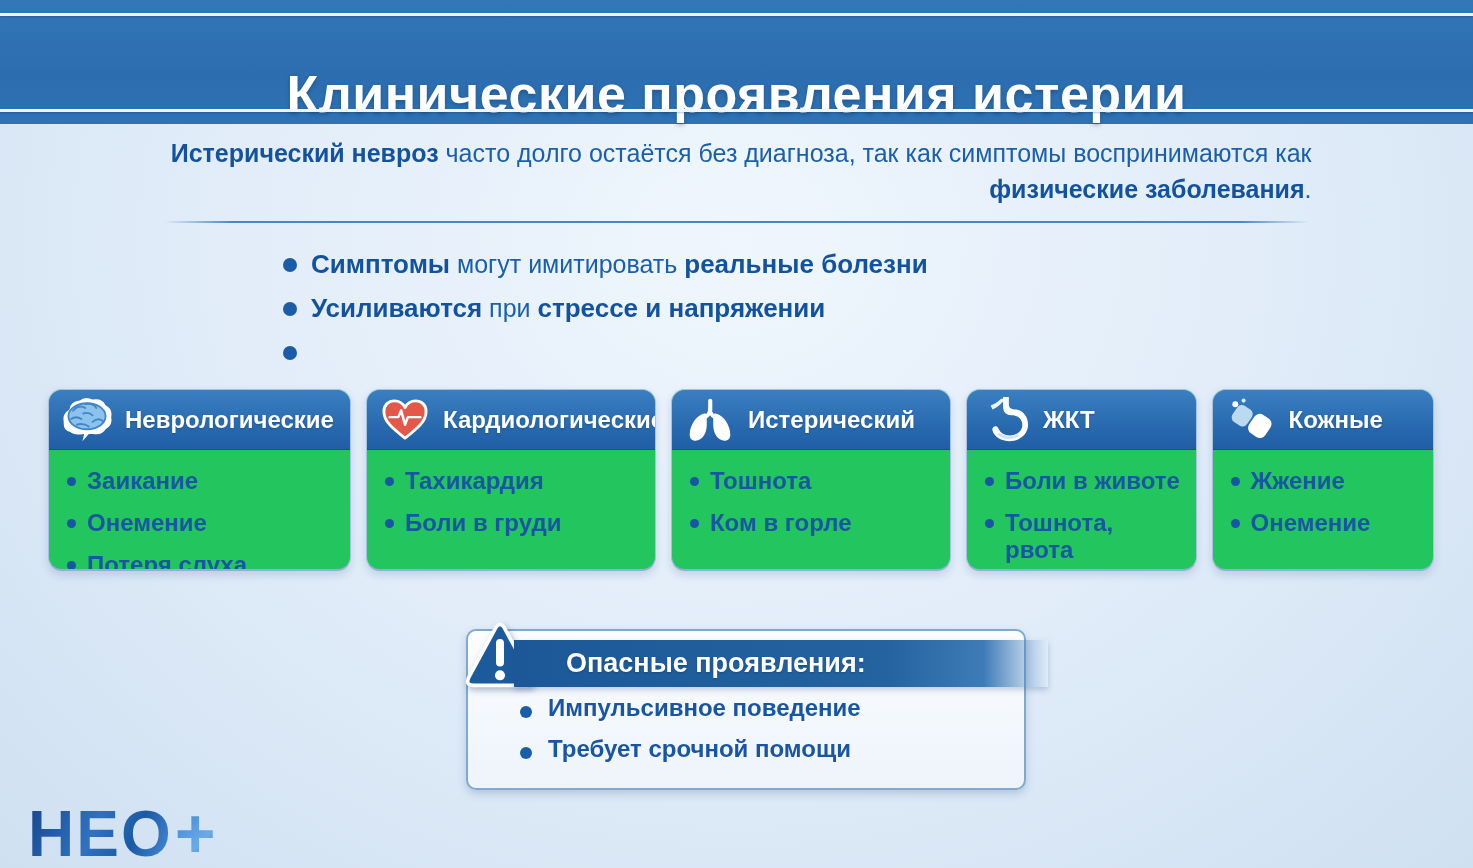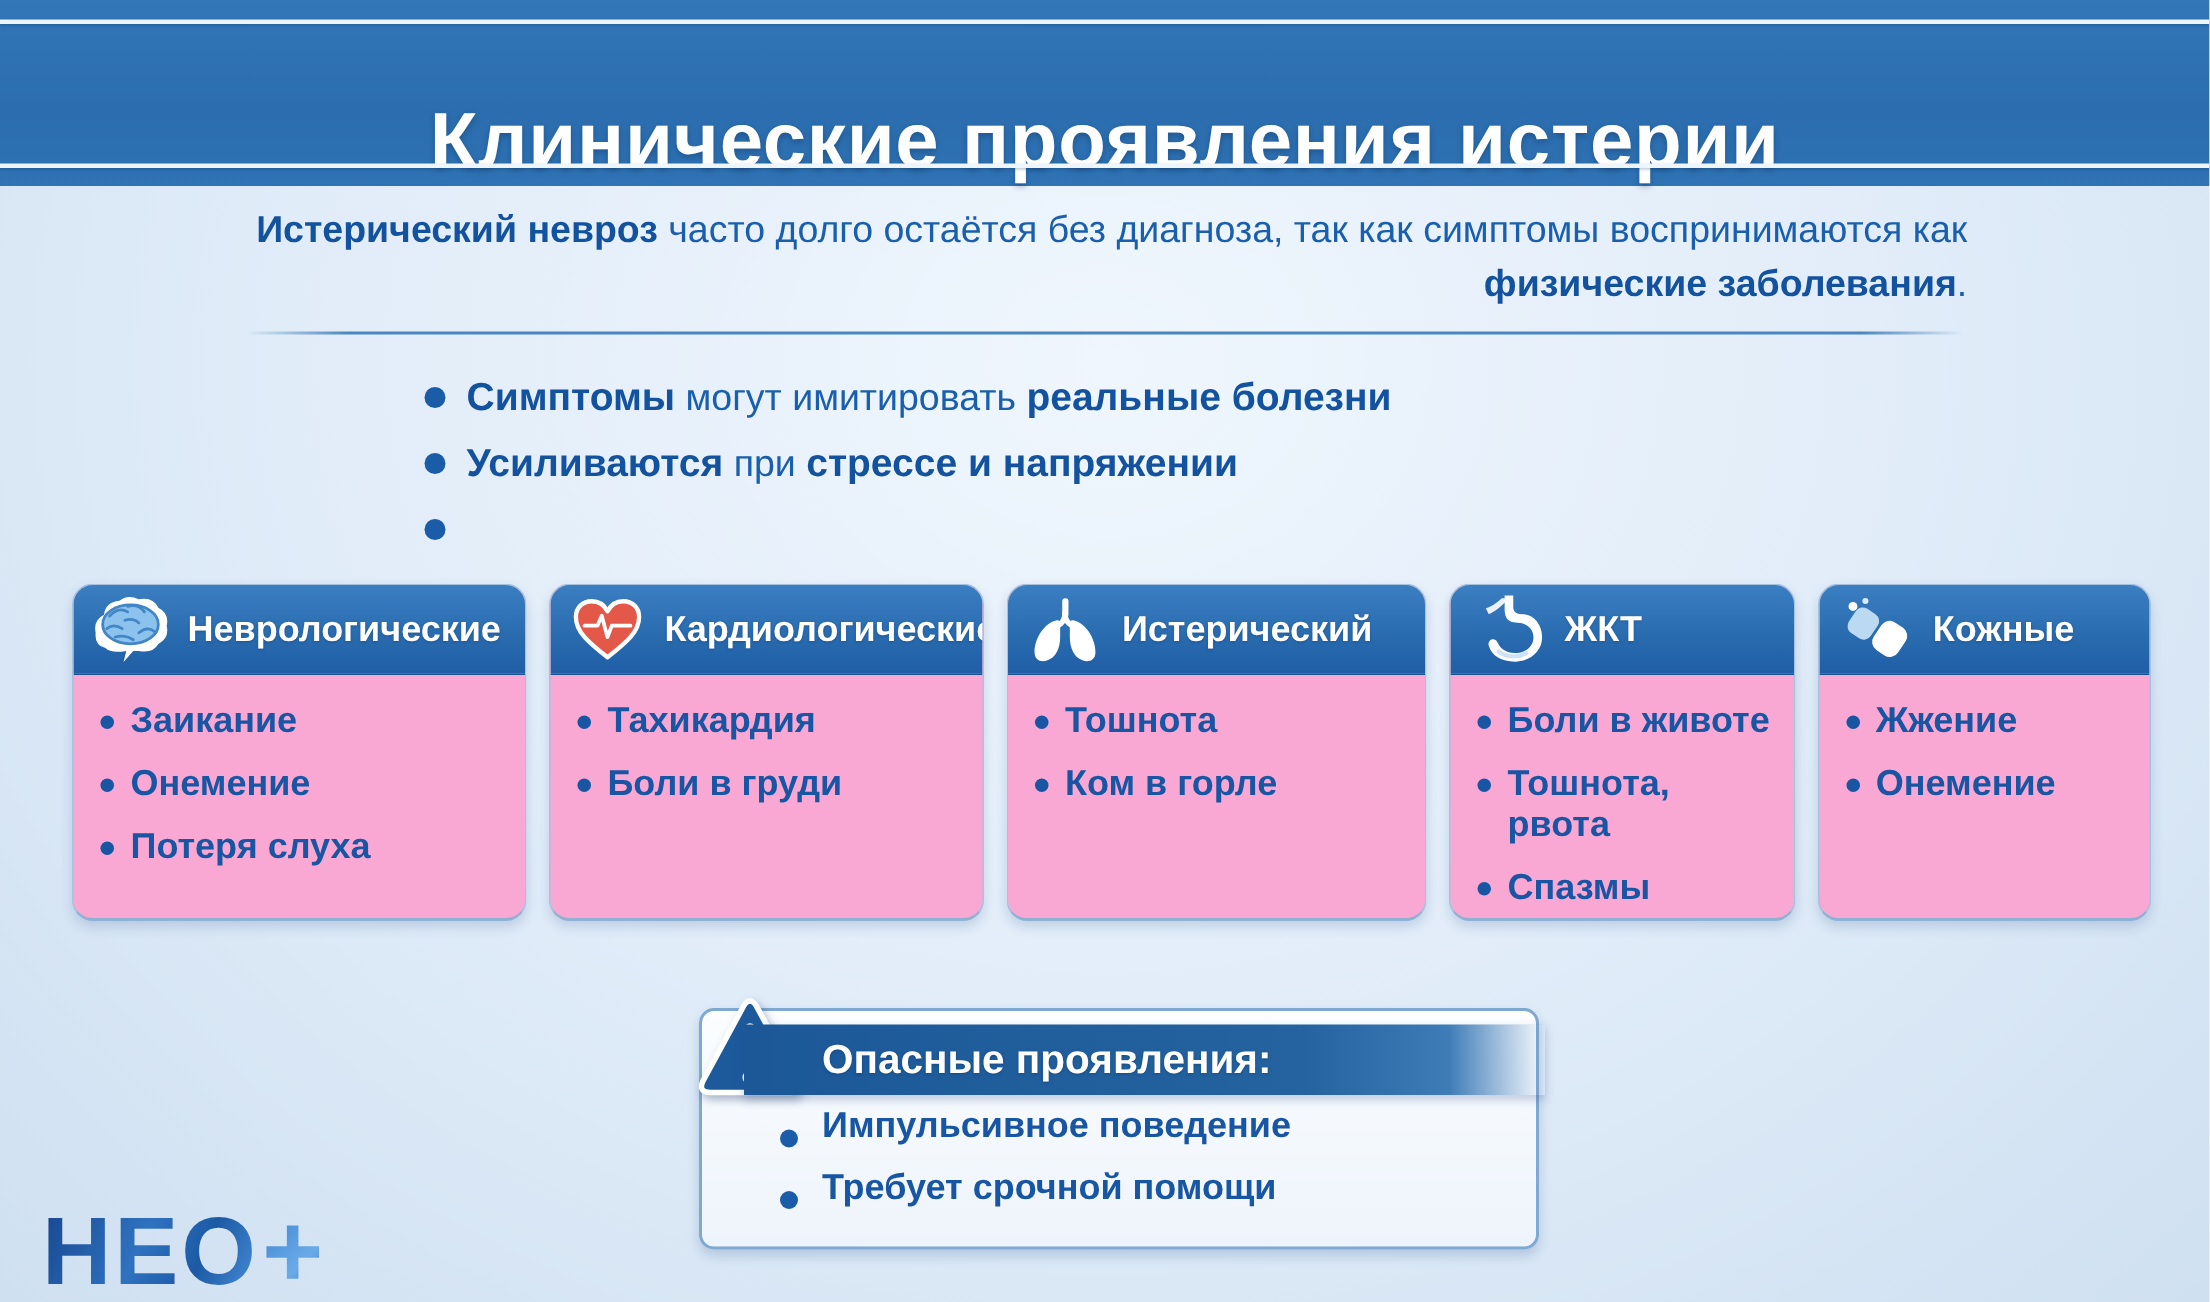--- a/index.html
+++ b/index.html
@@ -43,21 +43,21 @@
   .keyitem { display:flex; align-items:flex-start; margin-bottom:13px; font-size:25px; color:#1a5fae; }
   .keyitem .dot {
     width:14px; height:14px; border-radius:50%; background:#1b5ca8;
     margin:9px 14px 0 0; flex:0 0 aupx; flex-basis:14px; flex-shrink:0;
   }
   .keyitem b { color:#12529f; font-size:26px; }
 
   
   .cards { display:flex; gap:15px; padding:0 39px 0 48px; margin-top:29px; }
   .card {
-    border-radius:14px; height:225px; background:#f9a8d4;
+    border-radius:14px; height:182px; background:#22c55e;
     border:1px solid #a5c2df; border-bottom:2px solid #8fb2d4;
     box-shadow:0 4px 8px rgba(40,80,140,.18);
     display:flex; flex-direction:column; overflow:hidden;
   }
   .card-1 { flex:305 1 305px; } .card-2 { flex:292 1 292px; } .card-3 { flex:282 1 282px; }
   .card-4 { flex:232 1 232px; } .card-5 { flex:224 1 224px; }
   .card-head {
     height:60px; flex:0 0 60px;
     background:linear-gradient(180deg,#3a7fc1 0%,#2a6cb0 55%,#205ea6 100%);
     display:flex; align-items:center; gap:12px; padding:0 12px;
@@ -72,35 +72,35 @@
     font-size:24px; font-weight:700; color:#1856a3; line-height:1.12;
   }
   .card-body li::before {
     content:""; position:absolute; left:2px; top:9px;
     width:9px; height:9px; border-radius:50%; background:#1856a3;
   }
 
   
   .warning-wrap { position:relative; width:560px; margin:40px 0 0 466px; }
   .warning-bar {
-    position:absolute; top:11px; left:30px; width:534px; height:47px;
+    position:absolute; top:11px; left:48px; width:534px; height:47px;
     background:linear-gradient(90deg,#1c5898 0%,#24639f 70%,#3e7cb8 88%,rgba(110,160,210,0) 100%);
     box-shadow:0 3px 6px rgba(30,70,130,.25);
     display:flex; align-items:center; padding-left:52px;
     color:#fff; font-size:27px; font-weight:700; text-shadow:0 1px 2px rgba(10,40,80,.35);
   }
   .warning-tri { position:absolute; top:-10px; left:-8px; width:84px; height:78px; filter:drop-shadow(2px 3px 3px rgba(20,50,100,.35)); }
   .warning-body {
     margin-top:58px; min-height:130px;
     background:linear-gradient(180deg,#fbfdff 0%,#eef4fb 100%);
     border:2px solid #7fa9d0; border-radius:10px;
     box-shadow:0 4px 8px rgba(40,80,140,.22);
     padding:22px 24px 12px 52px;
   }
-  .warn-item { display:flex; align-items:flex-end; margin-bottom:13px; font-size:24px; font-weight:700; color:#1856a3; }
+  .warn-item { display:flex; align-items:center; margin-bottom:13px; font-size:24px; font-weight:700; color:#1856a3; }
   .warn-item .dot { width:12px; height:12px; border-radius:50%; background:#1b5ca8; margin:8px 16px 0 0; flex-shrink:0; }
 
   
   .logo { position:absolute; left:28px; bottom:-6px; display:flex; align-items:center; }
   .logo-text, .logo-plus {
     font-size:64px; font-weight:900; letter-spacing:2px; color:#2a6cb8;
   }
   .logo-plus { font-size:70px; margin-left:2px; color:#3f86d8; }
   @supports ((-webkit-background-clip:text) or (background-clip:text)) {
     .logo-text {

